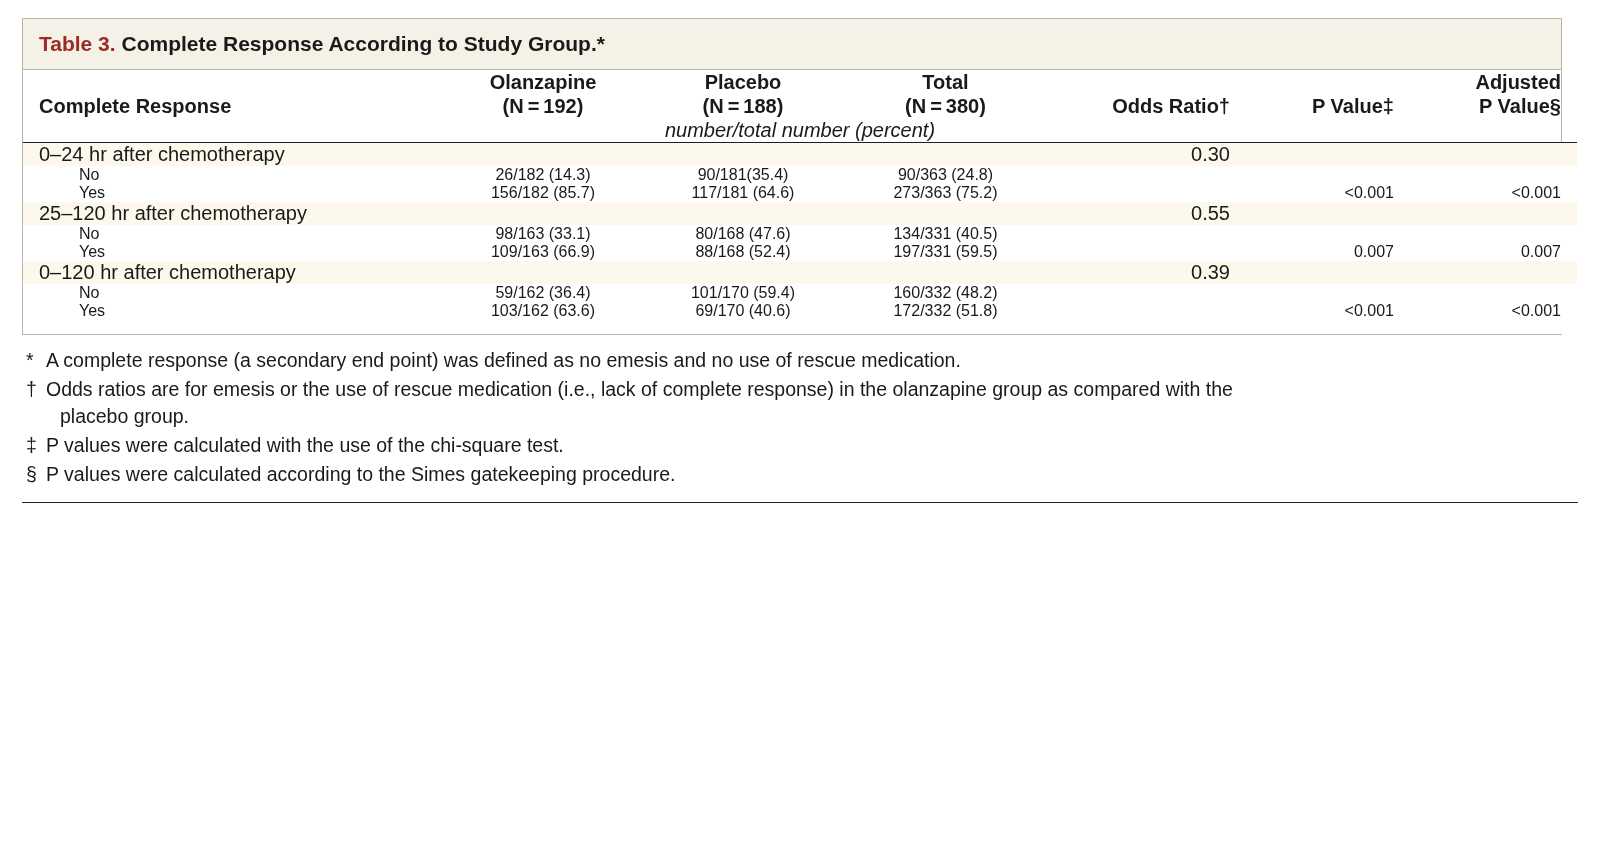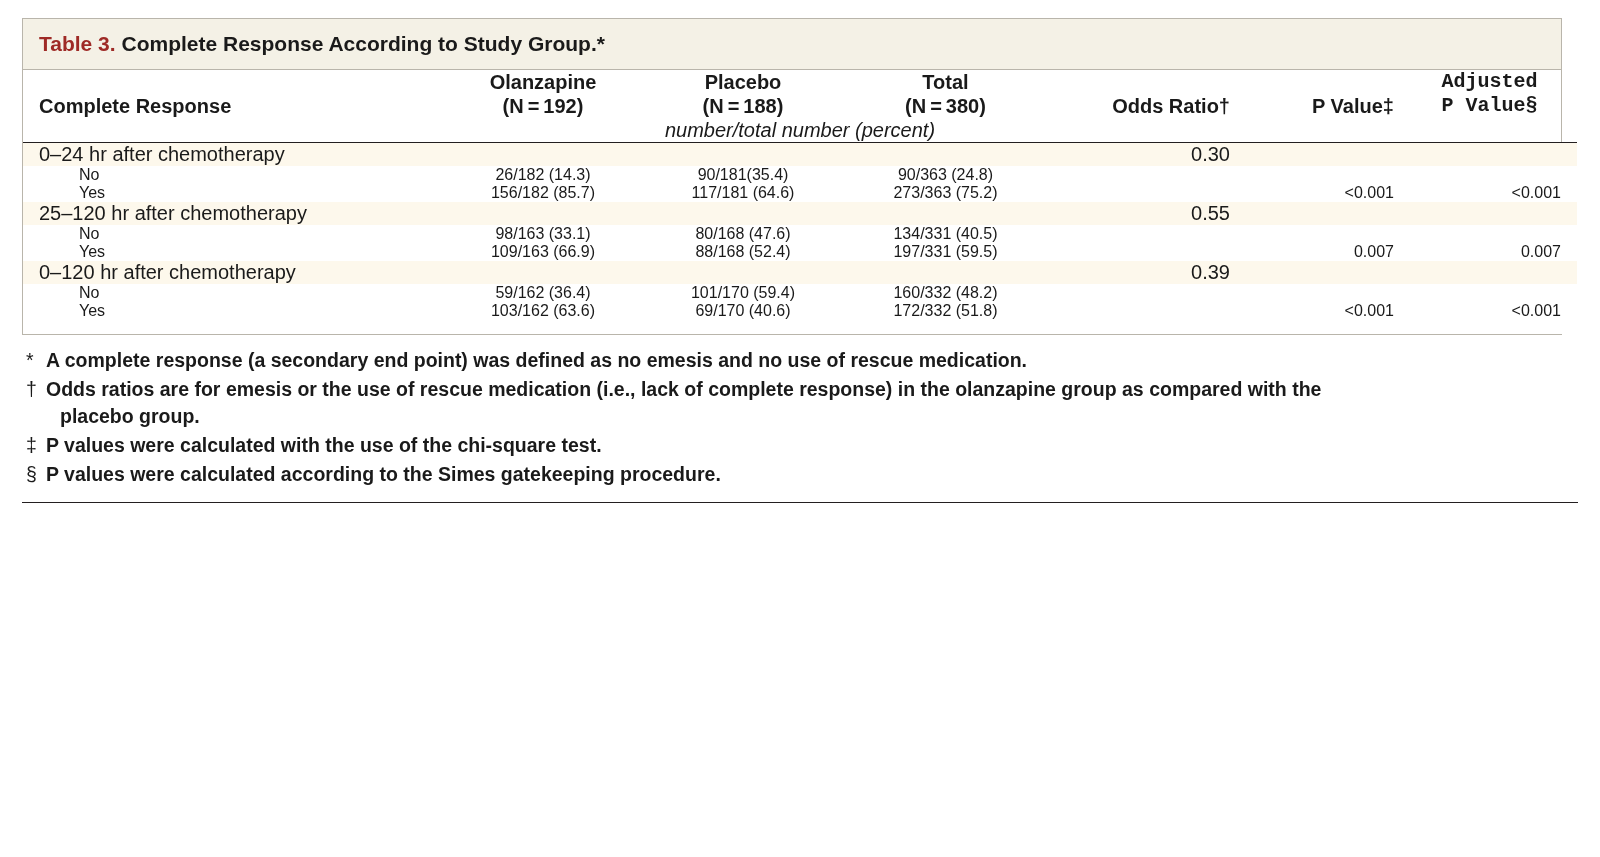--- a/index.html
+++ b/index.html
@@ -77,21 +77,21 @@
     text-align: left;
     padding-left: 16px;
   }
   .hdr-row th .sub {
     display: block;
     font-weight: bold;
     white-space: nowrap;
   }
   .hdr-row th.or   { padding-right: 18px; text-align: right;}
   .hdr-row th.pv   { padding-right: 24px; text-align: right;}
-  .hdr-row th.apv  { padding-right: 16px;  font-family: Liberation Mono, monospace;}
+  .hdr-row th.apv  { padding-right: 16px; text-align: right;}
 
   .units-row td {
     text-align: center;
     font-style: italic;
     font-size: 20px;
     padding: 10px 0 12px 0;
     border-bottom: 1px solid #231f20;
   }
 
   .group-row td {
@@ -147,21 +147,20 @@
     align-items: flex-start;
     margin-bottom: 1px;
   }
   .fn .marker {
     width: 20px;
     flex: 0 0 20px;
     text-align: left;
   }
   .fn .body {
     flex: 1 1 auto;
-    font-weight: bold;
   }
   .fn .body .cont {
     display: block;
     padding-left: 14px;
   }
   .bottom-rule {
     margin: 14px 22px 0 22px;
     border-bottom: 1px solid #231f20;
   }
 </style>

